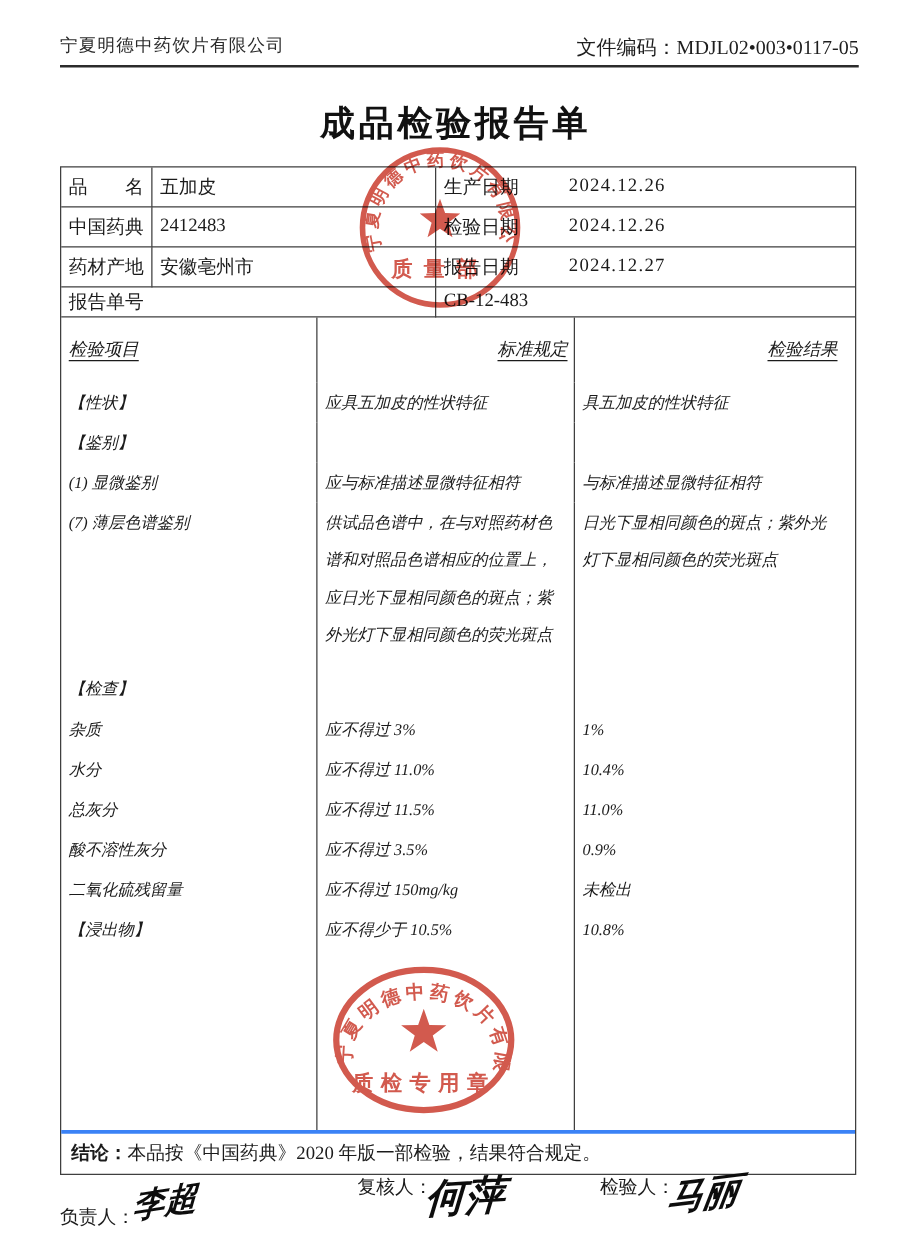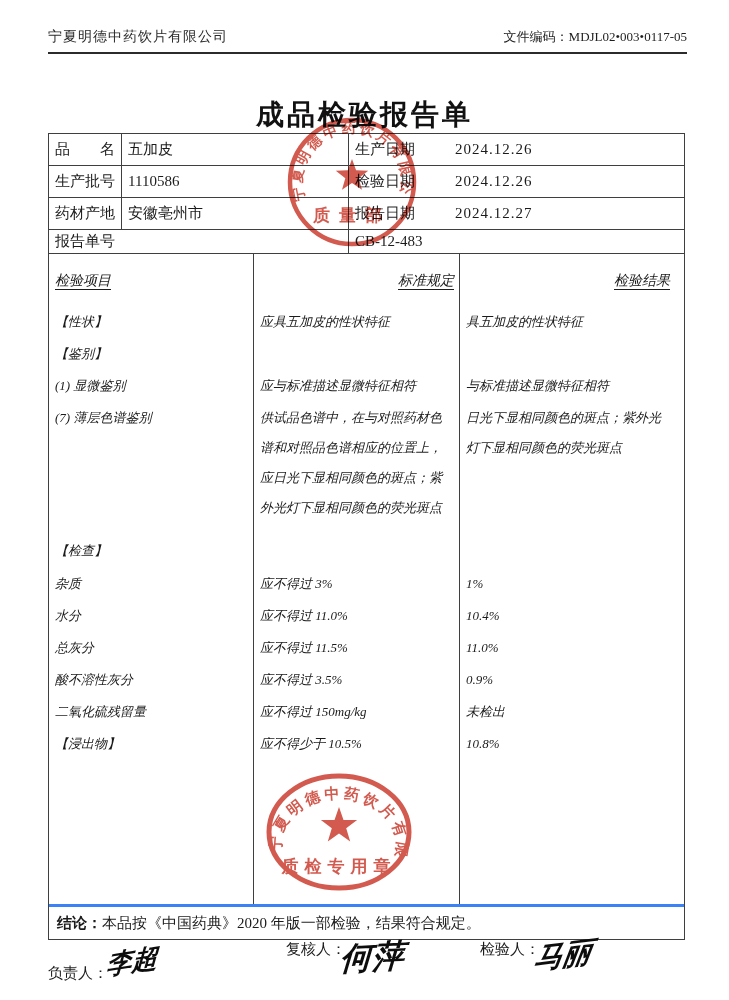--- a/index.html
+++ b/index.html
@@ -1,22 +1,22 @@
 <!DOCTYPE html>
 <html><head>
 <meta charset="utf-8">
 <style>
   html,body{margin:0;padding:0;background:#ffffff;}
   body{width:729px;height:1000px;font-family:"Liberation Serif","DejaVu Serif",serif;color:#1b1b1b;}
   .page{position:relative;width:729px;height:1000px;background:#fff;overflow:hidden;border-radius:14px;}
 
   .company{position:absolute;left:48px;top:28px;font-size:14px;letter-spacing:1px;color:#2a2a2a;}
-  .doccode{position:absolute;right:42px;top:28px;font-size:13px;color:#1e1e1e;}
+  .doccode{position:absolute;right:42px;top:28px;font-size:16px;color:#1e1e1e;}
   .rule{position:absolute;left:48px;top:52px;width:639px;height:2px;background:#2b2b2b;}
-  .title{position:absolute;left:0;top:96px;width:729px;text-align:center;font-size:28px;font-weight:bold;letter-spacing:3px;color:#111;}
+  .title{position:absolute;left:0;top:80px;width:729px;text-align:center;font-size:28px;font-weight:bold;letter-spacing:3px;color:#111;}
 
   .table{position:absolute;left:48px;top:133px;width:635px;border:1px solid #3f3f3f;background:transparent;}
 
   
   .info{display:grid;grid-template-columns:72px 227px 1fr;grid-template-rows:32px 32px 32px 24px;font-size:15px;}
   .info > div{border-bottom:1px solid #3f3f3f;display:flex;align-items:center;padding:0 6px;white-space:nowrap;overflow:hidden;}
   .info .bl{border-left:1px solid #3f3f3f;}
   .info .span2{grid-column:1 / 3;}
   .rlabel{display:inline-block;min-width:74px;}
   .rval{margin-left:26px;letter-spacing:1px;}
@@ -64,22 +64,22 @@
   <div class="table">
 
     <div class="info">
       <div>品　　名</div>
       <div class="bl">五加皮</div>
       <div class="bl">
         <span class="rlabel">生产日期</span>
         <span class="rval">2024.12.26</span>
       </div>
 
-      <div>生产批号</div>
-      <div class="bl">1110586</div>
+      <div>中国药典</div>
+      <div class="bl">2412483</div>
       <div class="bl">
         <span class="rlabel">检验日期</span>
         <span class="rval">2024.12.26</span>
       </div>
 
       <div>药材产地</div>
       <div class="bl">安徽亳州市</div>
       <div class="bl">
         <span class="rlabel">报告日期</span>
         <span class="rval">2024.12.27</span>

